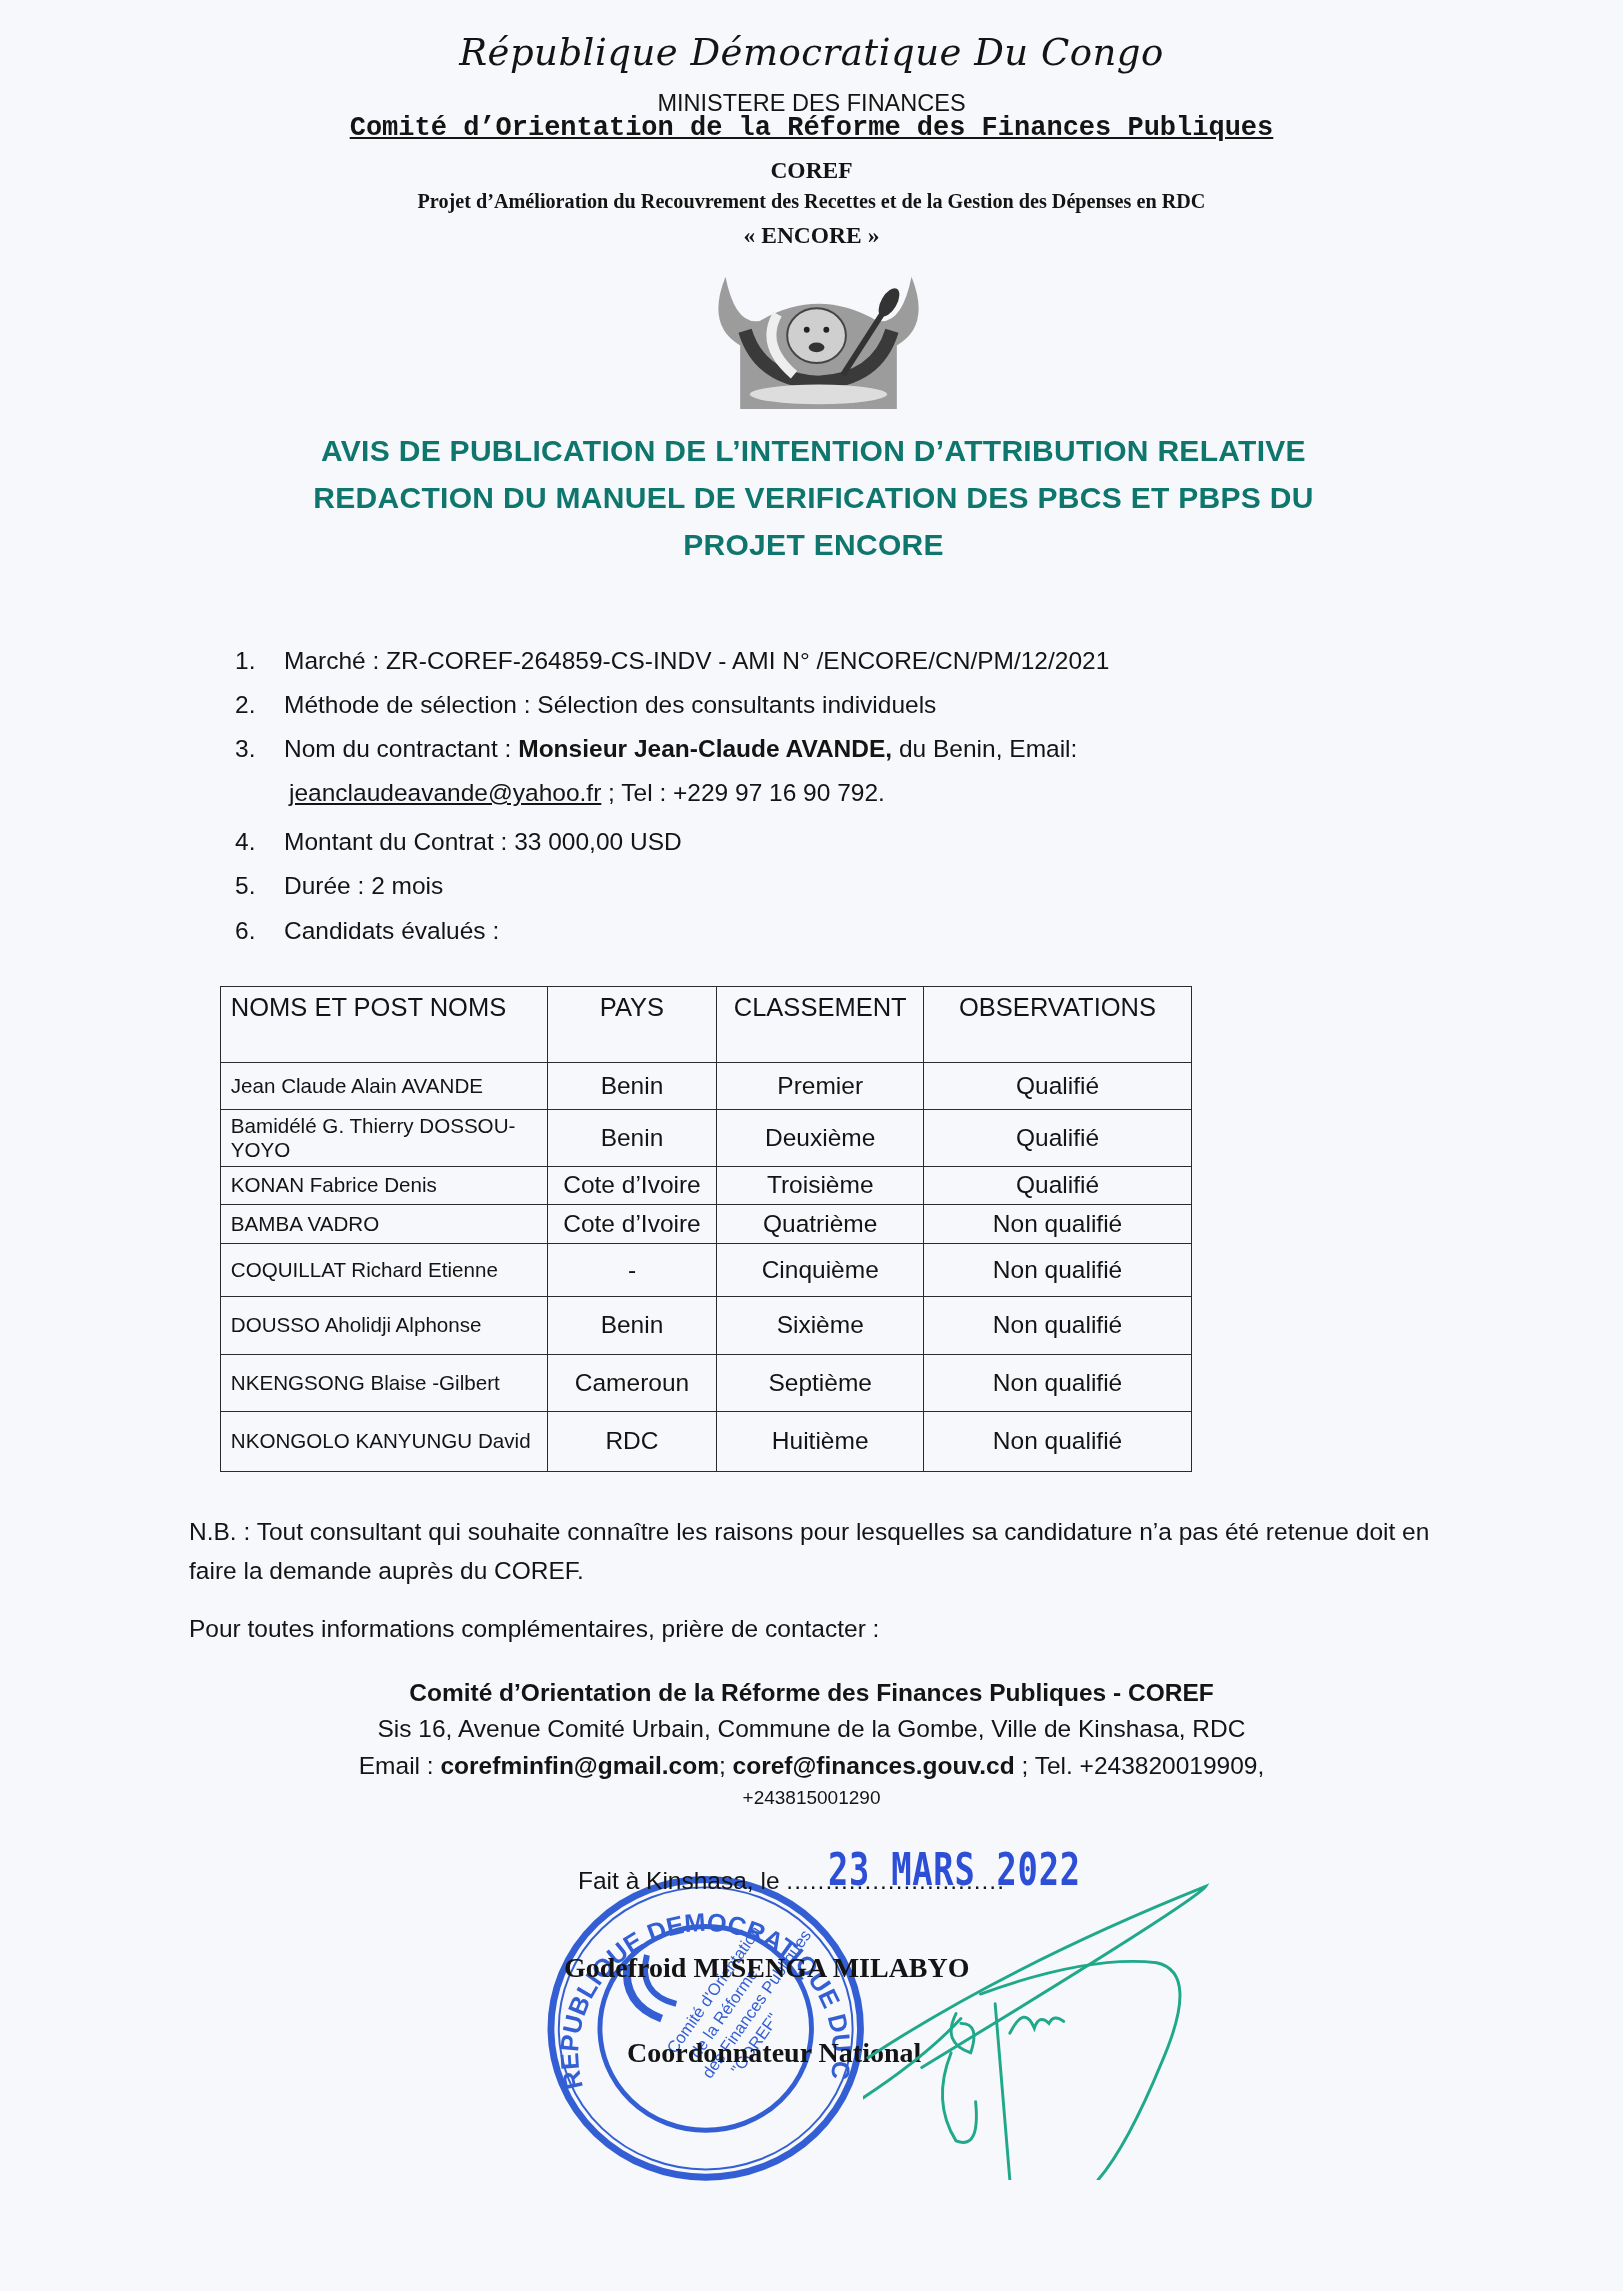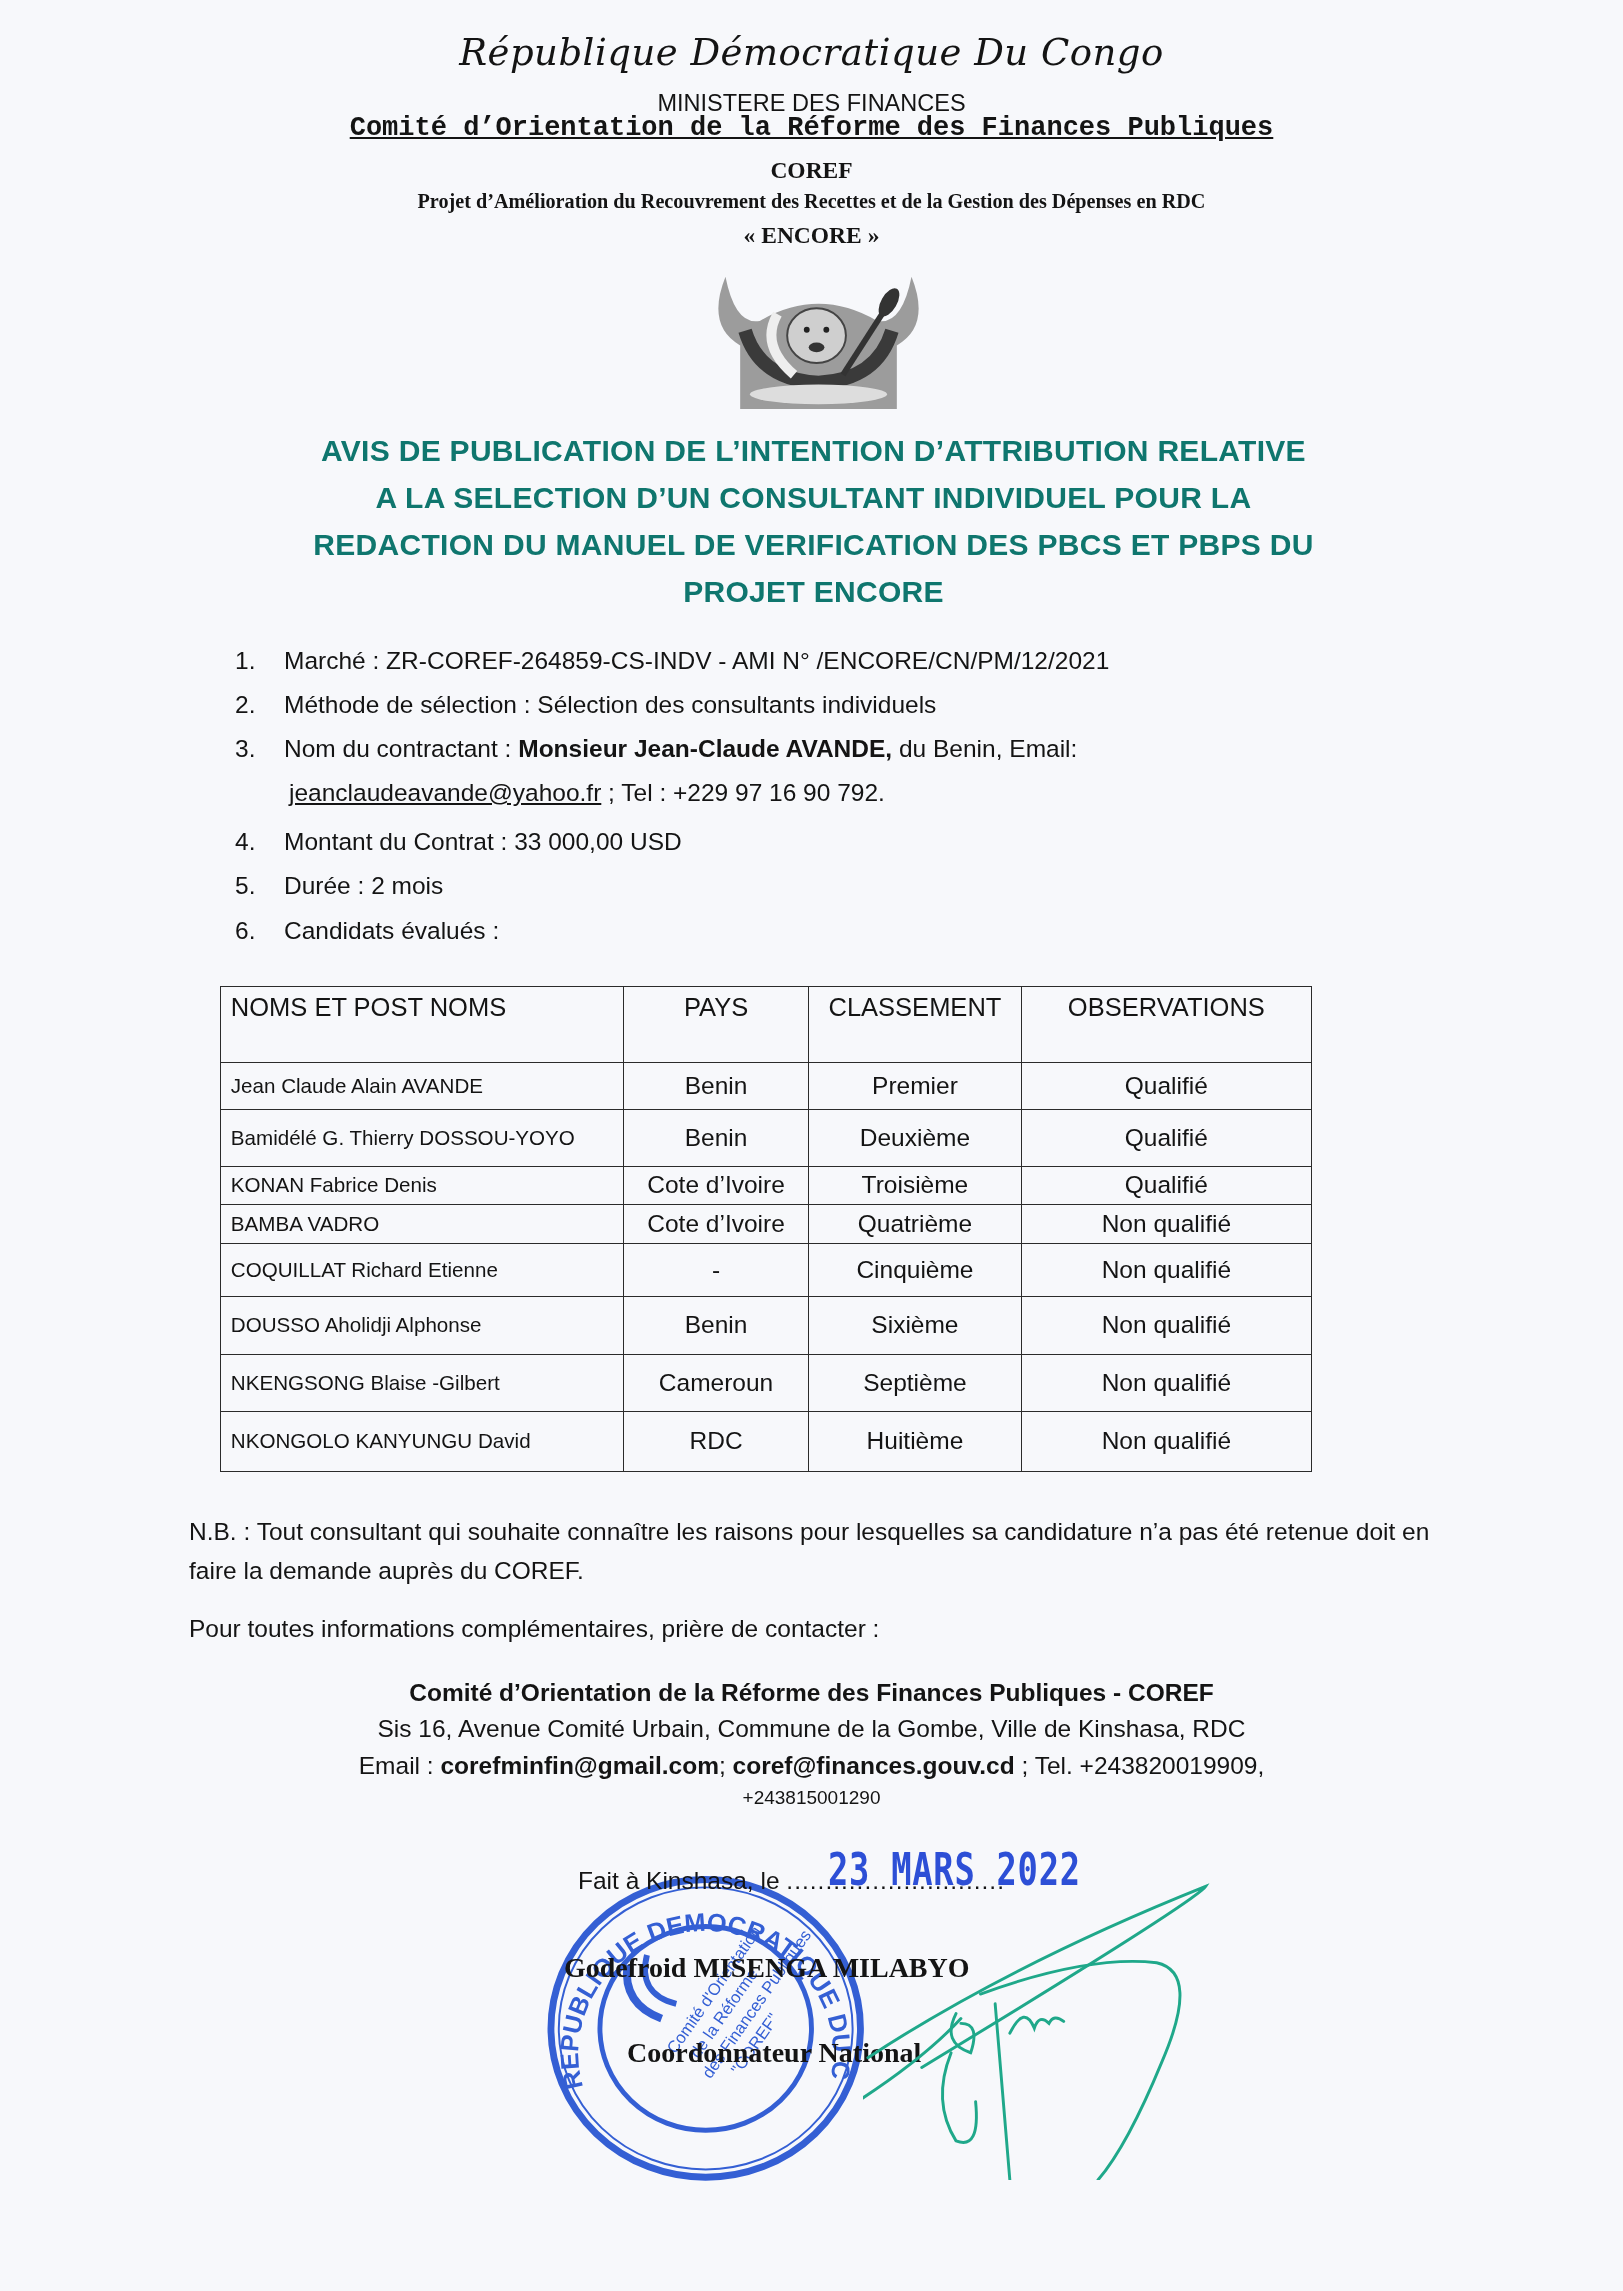--- a/index.html
+++ b/index.html
@@ -25,21 +25,21 @@
       font-family: "Liberation Sans", sans-serif; font-weight: bold; font-size: 30px; line-height: 47px;
       color: #0f766e; letter-spacing: 0.3px;
     }
     .items { top: 647px; left: 235px; width: 1098px; font-family: "Liberation Sans", sans-serif; font-size: 24.5px; }
     .item { position: absolute; left: 0; white-space: nowrap; }
     .item .num { display: inline-block; width: 49px; }
     .item b { font-weight: bold; }
     .item .link { text-decoration: underline; }
 
     table.cand {
-      position: absolute; left: 220px; top: 986px; width: 1092px; border-collapse: collapse;
+      position: absolute; left: 220px; top: 986px; width: 972px; border-collapse: collapse;
       font-family: "Liberation Sans", sans-serif;
     }
     table.cand th, table.cand td { border: 1.5px solid #2b2b2b; padding: 0 9.8px; }
     table.cand th { font-weight: normal; font-size: 25.5px; height: 69px; vertical-align: top; padding-top: 5.9px; }
     table.cand th.c1 { text-align: left; }
     table.cand td { font-size: 24.5px; text-align: center; }
     table.cand td.c1 { text-align: left; font-size: 20.6px; }
     .col1 { width: 436px; } .col2 { width: 192px; } .col3 { width: 215px; } .col4 { width: 300px; }
 
     .nb { top: 1512px; left: 189px; width: 1245px; font-family: "Liberation Sans", sans-serif; font-size: 24.5px; line-height: 39px; }
@@ -76,21 +76,20 @@
   <circle cx="108" cy="64" r="3" fill="#222"></circle>
     <circle cx="128" cy="64" r="3" fill="#222"></circle>
   <ellipse cx="118" cy="82" rx="8" ry="5" fill="#333"></ellipse>
   <line x1="145" y1="110" x2="190" y2="40" stroke="#333" stroke-width="6"></line>
   <ellipse cx="192" cy="36" rx="8" ry="16" fill="#333" transform="rotate(30 192 36)"></ellipse>
   <ellipse cx="120" cy="130" rx="70" ry="10" fill="#ddd"></ellipse>
 </svg>
 
 <div class="abs notice-title">
   <div>AVIS DE PUBLICATION DE L’INTENTION D’ATTRIBUTION RELATIVE</div>
-  <div>A LA SELECTION D’UN  CONSULTANT INDIVIDUEL POUR LA</div>
   <div>REDACTION DU MANUEL DE VERIFICATION DES PBCS ET PBPS DU</div>
   <div>PROJET ENCORE</div>
 </div>
 
 <div class="abs items">
   <div class="item" style="top:0px"><span class="num">1.</span><span>Marché : ZR-COREF-264859-CS-INDV - AMI N° /ENCORE/CN/PM/12/2021</span></div>
   <div class="item" style="top:44px"><span class="num">2.</span><span>Méthode de sélection : Sélection des consultants individuels</span></div>
   <div class="item" style="top:88px"><span class="num">3.</span><span>Nom du contractant : </span><b>Monsieur Jean-Claude AVANDE,</b><span> du Benin, Email:</span></div>
   <div class="item" style="top:132px; left:54px"><span class="link">jeanclaudeavande@yahoo.fr</span><span>  ; Tel : +229 97 16 90 792.</span></div>
   <div class="item" style="top:181px"><span class="num">4.</span><span>Montant du Contrat : 33 000,00 USD</span></div>

